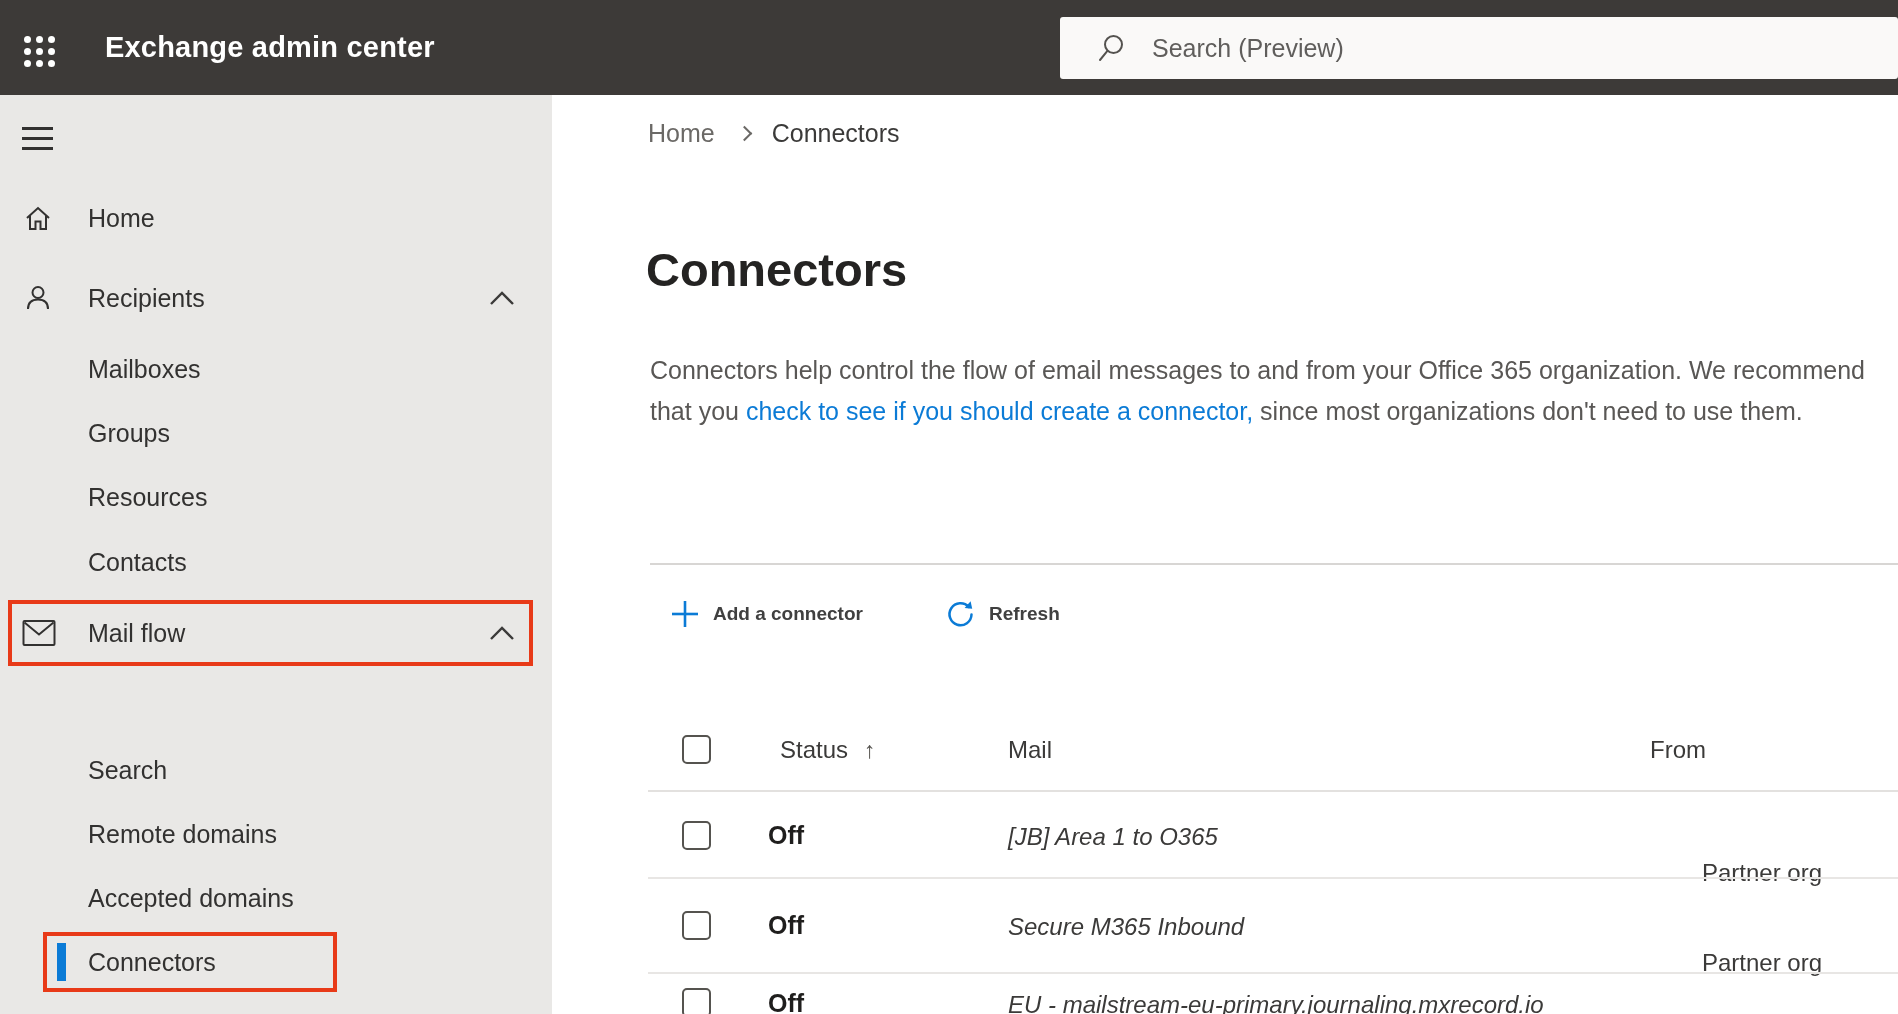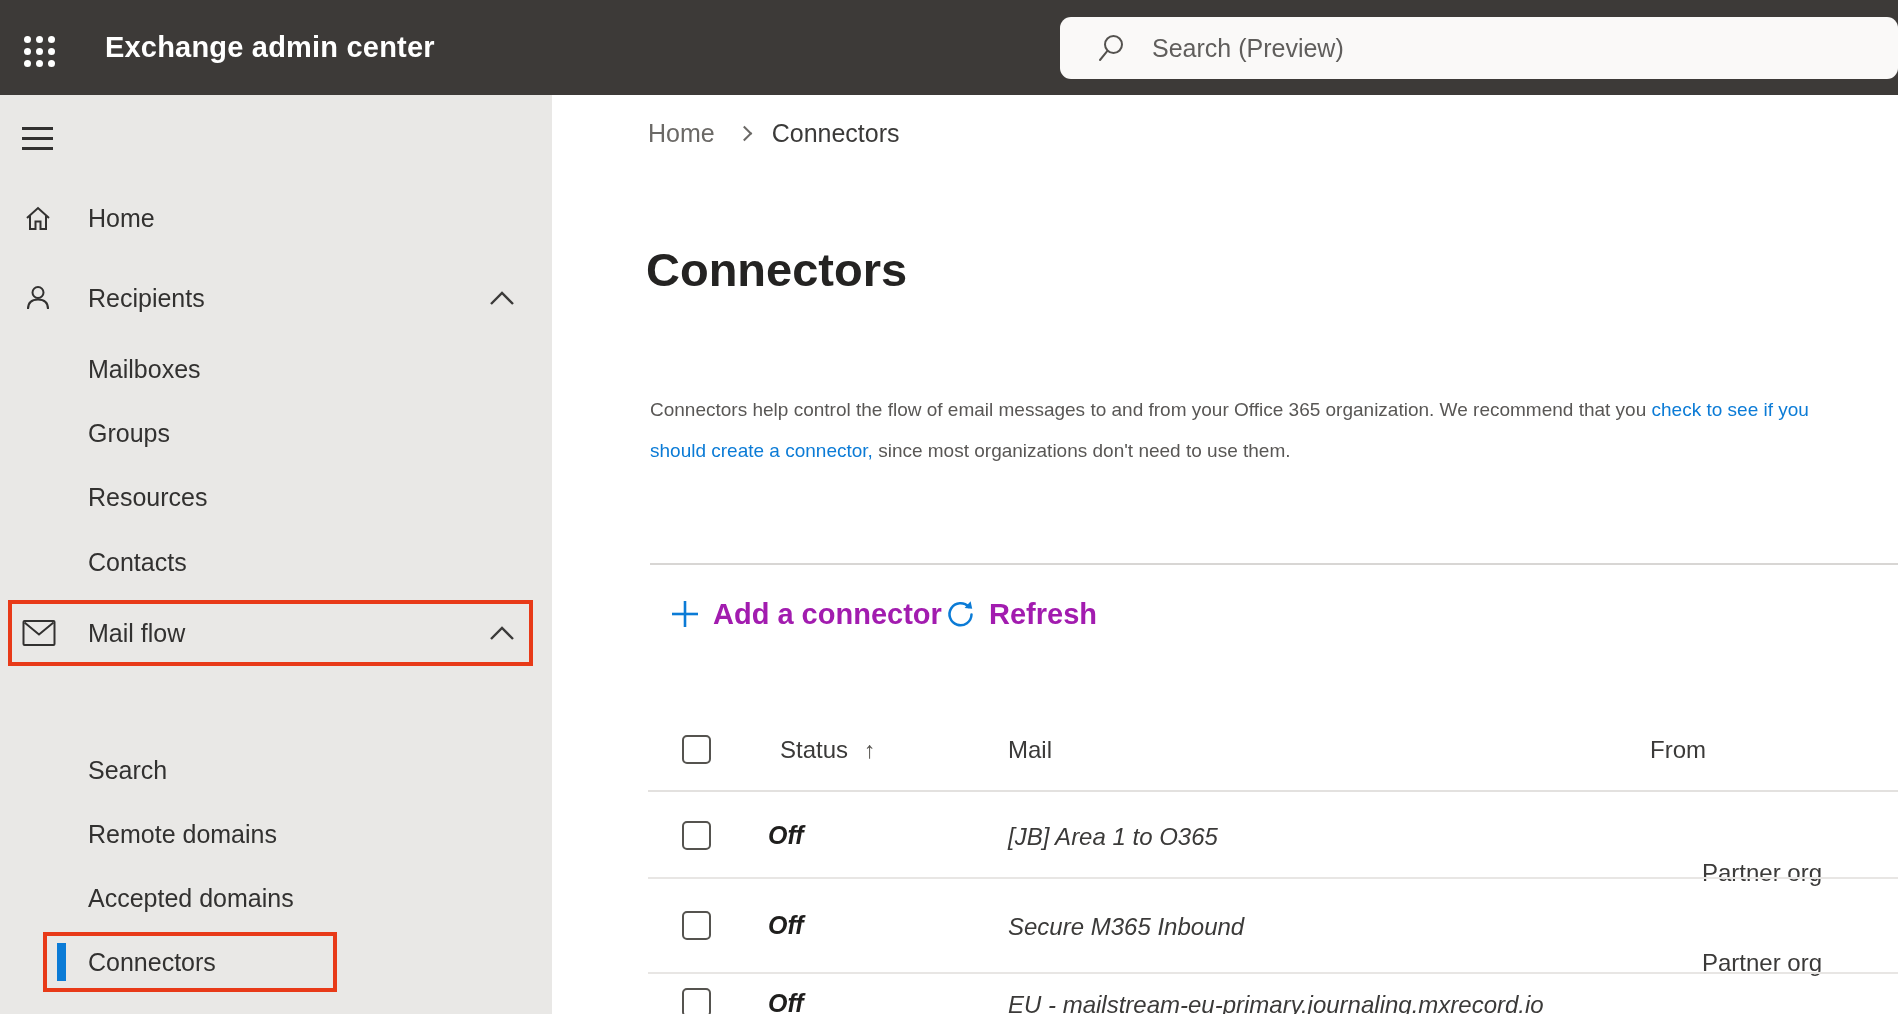--- a/index.html
+++ b/index.html
@@ -9,21 +9,21 @@
 
   
   .topbar { position:absolute; left:0; top:0; width:1898px; height:112px; background:#3d3a38;text-decoration:underline; }
   .waffle-btn { position:absolute; left:18px; top:30px; width:42px; height:42px;
                 background:none; border:none; cursor:pointer; }
   .waffle-grid { display:grid; grid-template-columns:repeat(3,7px); grid-gap:5px; width:31px; margin:0 auto; }
   .waffle-grid i { width:7px; height:7px; border-radius:50%; background:#fff; }
   .app-title { position:absolute; left:105px; top:0; height:95px; display:flex; align-items:center;
                color:#ffffff; font-size:29px; font-weight:600; letter-spacing:.2px; }
   .searchbox { position:absolute; left:1060px; top:17px; right:0; height:62px;
-               background:#faf9f8; border-radius:11px; display:flex; align-items:center; }
+               background:#faf9f8; border-radius:3px; display:flex; align-items:center; }
   .searchbox svg { position:absolute; left:38px; top:17px; }
   .search-input { position:absolute; left:0; top:0; width:100%; height:100%;
                   border:none; outline:none; background:transparent;
                   padding-left:92px; font-size:25px; color:#323130; font-family:"Liberation Sans",sans-serif; }
   .search-input::placeholder { color:#605e5c; opacity:1; }
 
   
   .sidebar { position:absolute; left:0; top:95px; width:552px; height:919px; background:#e9e8e6; }
   .hamburger { position:absolute; left:22px; top:32px; width:31px; height:24px;
                background:none; border:none; cursor:pointer; }
@@ -42,40 +42,40 @@
   
   .main { position:absolute; left:552px; top:95px; width:1346px; height:919px; background:#fff; overflow:hidden; }
   .breadcrumb { position:absolute; left:96px; top:18px; height:40px; display:flex; align-items:center; }
   .bc-home { font-size:25px; color:#6b6966; cursor:pointer; }
   .bc-chev { width:11px; height:11px; border-top:2px solid #6b6966; border-right:2px solid #6b6966;
              transform:rotate(45deg); margin:0 22px 0 24px; }
   .bc-current { font-size:25px; color:#3b3a39; }
   .page-title { position:absolute; left:94px; top:146px; font-size:47px; line-height:58px;
                 font-weight:700; color:#242322; }
   .page-desc { position:absolute; left:98px; top:255px; width:1218px;
-               font-size:19px; line-height:40.5px; color:#595755;margin-top:40px; }
+               font-size:25px; line-height:40.5px; color:#595755; }
   .page-desc a { color:#0b7bd6; text-decoration:none; cursor:pointer; }
 
   .divider { position:absolute; height:2px; background:#d8d6d4; }
   .divider-toolbar { left:98px; top:468px; width:1248px; }
   .divider-header  { left:96px; top:695px; width:1250px; background:#e3e1df; }
   .divider-row1    { left:96px; top:782px; width:1250px; background:#e8e6e4; }
   .divider-row2    { left:96px; top:877px; width:1250px; background:#e8e6e4; }
 
   .tool-btn { position:absolute; top:498px; height:42px; display:flex; align-items:center;
               background:none; border:none; cursor:pointer; gap:13px; }
-  .tool-btn .tlabel { font-size:29px; font-weight:600; color:#a21caf; font-family:"Liberation Sans",sans-serif; }
+  .tool-btn .tlabel { font-size:19px; font-weight:600; color:#404040; font-family:"Liberation Sans",sans-serif; }
   .btn-add { left:118px; }
   .btn-refresh { left:393px; }
 
   .checkbox { position:absolute; width:29px; height:29px; border:2px solid #55534f;
               border-radius:5px; background:#fff; cursor:pointer; }
   .th { position:absolute; font-size:24px; color:#3b3a39; cursor:pointer; }
   .sort-glyph { font-size:23px; color:#55534f; margin-left:16px; font-weight:400; }
-  .cell-status { position:absolute; left:216px; font-size:25px; font-weight:700; color:#1f1e1d;font-style:italic; }
+  .cell-status { position:absolute; left:216px; font-size:25px; font-weight:700; color:#1f1e1d; }
   .cell-name, .cell-from { position:absolute; font-size:24px; color:#3b3a39; }
   .cell-name { left:456px;font-style:italic; }
   .cell-from { left:1150px;margin-top:36px; }
 </style>
 </head>
 <body>
 
 <header class="topbar">
   <button class="waffle-btn">
     <span class="waffle-grid">

